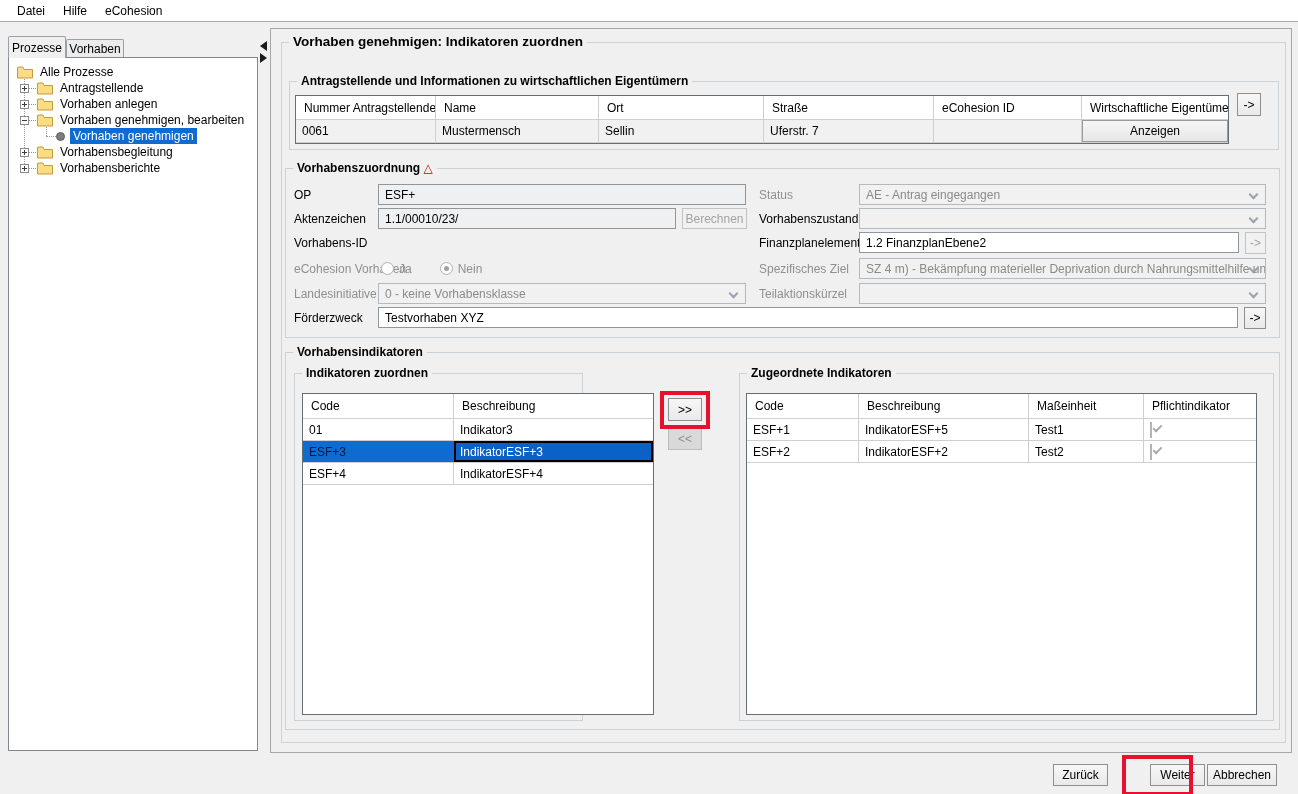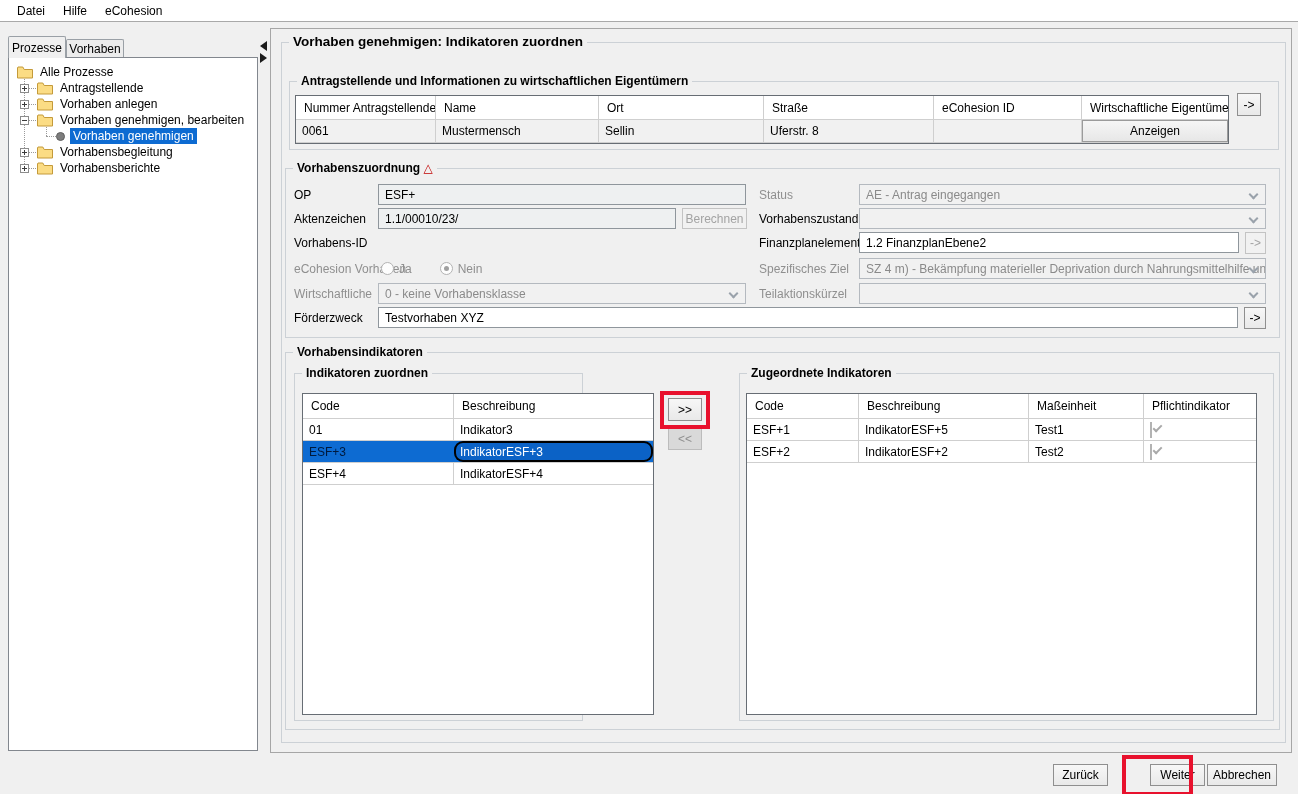--- a/index.html
+++ b/index.html
@@ -39,21 +39,21 @@
   .marker{color:#c00000;font-weight:bold;}
   
   .itbl{position:absolute;background:#fff;border:1px solid #676d74;box-sizing:border-box;}
   .itbl .hr{display:flex;box-sizing:border-box;border-bottom:1px solid #cfcfcf;background:#fff;}
   .itbl .dr{display:flex;box-sizing:border-box;border-bottom:1px solid #cfcfcf;}
   .itbl .c{box-sizing:border-box;border-right:1px solid #cfcfcf;padding:0 6px;display:flex;align-items:center;
            white-space:nowrap;overflow:hidden;flex:none;}
   .itbl .c:last-child{border-right:none;}
   .itbl .hr .c{padding-left:8px;}
   .dr.sel{background:#0d6bd2;}
-  .dr.sel .c{border-right-color:rgba(0,0,0,0);color:#001a3d;border-radius:9px;}
+  .dr.sel .c{border-right-color:rgba(0,0,0,0);color:#001a3d;}
   .dr.sel .c.focus{background:#0b62c6;color:#fff;box-shadow:inset 0 0 0 2px #000;}
   .graybody{background:#f1f1f1;}
   
   .lbl{position:absolute;height:21px;display:flex;align-items:center;white-space:nowrap;}
   .lbl.dis{color:#8f8f8f;}
   .tf{position:absolute;height:21px;box-sizing:border-box;background:#eef0f1;border:1px solid #8f969c;
       display:flex;align-items:center;padding:0 6px;white-space:nowrap;overflow:hidden;}
   .tf.white{background:#fff;}
   .dd{position:absolute;height:21px;box-sizing:border-box;background:#f1f1f1;border:1px solid #b4b9bf;color:#8a8a8a;
       display:flex;align-items:center;padding:0 24px 0 6px;white-space:nowrap;overflow:hidden;}
@@ -185,21 +185,21 @@
         <div class="c" style="width:163px;">Name</div>
         <div class="c" style="width:165px;">Ort</div>
         <div class="c" style="width:170px;">Straße</div>
         <div class="c" style="width:148px;">eCohesion ID</div>
         <div class="c" style="width:146px;">Wirtschaftliche Eigentümer</div>
       </div>
       <div class="dr graybody" style="height:23px;">
         <div class="c" style="width:140px;">0061</div>
         <div class="c" style="width:163px;">Mustermensch</div>
         <div class="c" style="width:165px;">Sellin</div>
-        <div class="c" style="width:170px;">Uferstr. 8</div>
+        <div class="c" style="width:170px;">Uferstr. 7</div>
         <div class="c" style="width:148px;"></div>
         <div class="c" style="width:146px;padding:0;">
           <div class="cellbtn">Anzeigen</div>
         </div>
       </div>
     </div>
     <div class="btn" style="left:947px;top:11px;width:24px;height:23px;">-&gt;</div>
   </div>
 
   <div class="gb" style="left:285px;top:168px;width:995px;height:170px;">
@@ -219,21 +219,21 @@
 
     <div class="lbl dis" style="left:8px;top:89px;">eCohesion Vorhaben</div>
     <div class="lbl" style="left:95px;top:89px;gap:5px;color:#8f8f8f;">
       <span class="radio"></span>
       <span>Ja</span>
       <span style="width:18px;"></span>
       <span class="radio checked"></span>
       <span>Nein</span>
     </div>
 
-    <div class="lbl dis" style="left:8px;top:114px;">Wirtschaftliche</div>
+    <div class="lbl dis" style="left:8px;top:114px;">Landesinitiative</div>
     <div class="dd" style="left:92px;top:114px;width:368px;">0 - keine Vorhabensklasse</div>
 
     <div class="lbl" style="left:8px;top:138px;">Förderzweck</div>
     <div class="tf white" style="left:92px;top:138px;width:860px;">Testvorhaben XYZ</div>
     <div class="btn" style="left:958px;top:138px;width:22px;height:22px;">-&gt;</div>
 
     <div class="lbl dis" style="left:473px;top:15px;">Status</div>
     <div class="dd" style="left:573px;top:15px;width:407px;">AE - Antrag eingegangen</div>
 
     <div class="lbl" style="left:473px;top:39px;">Vorhabenszustand</div>

